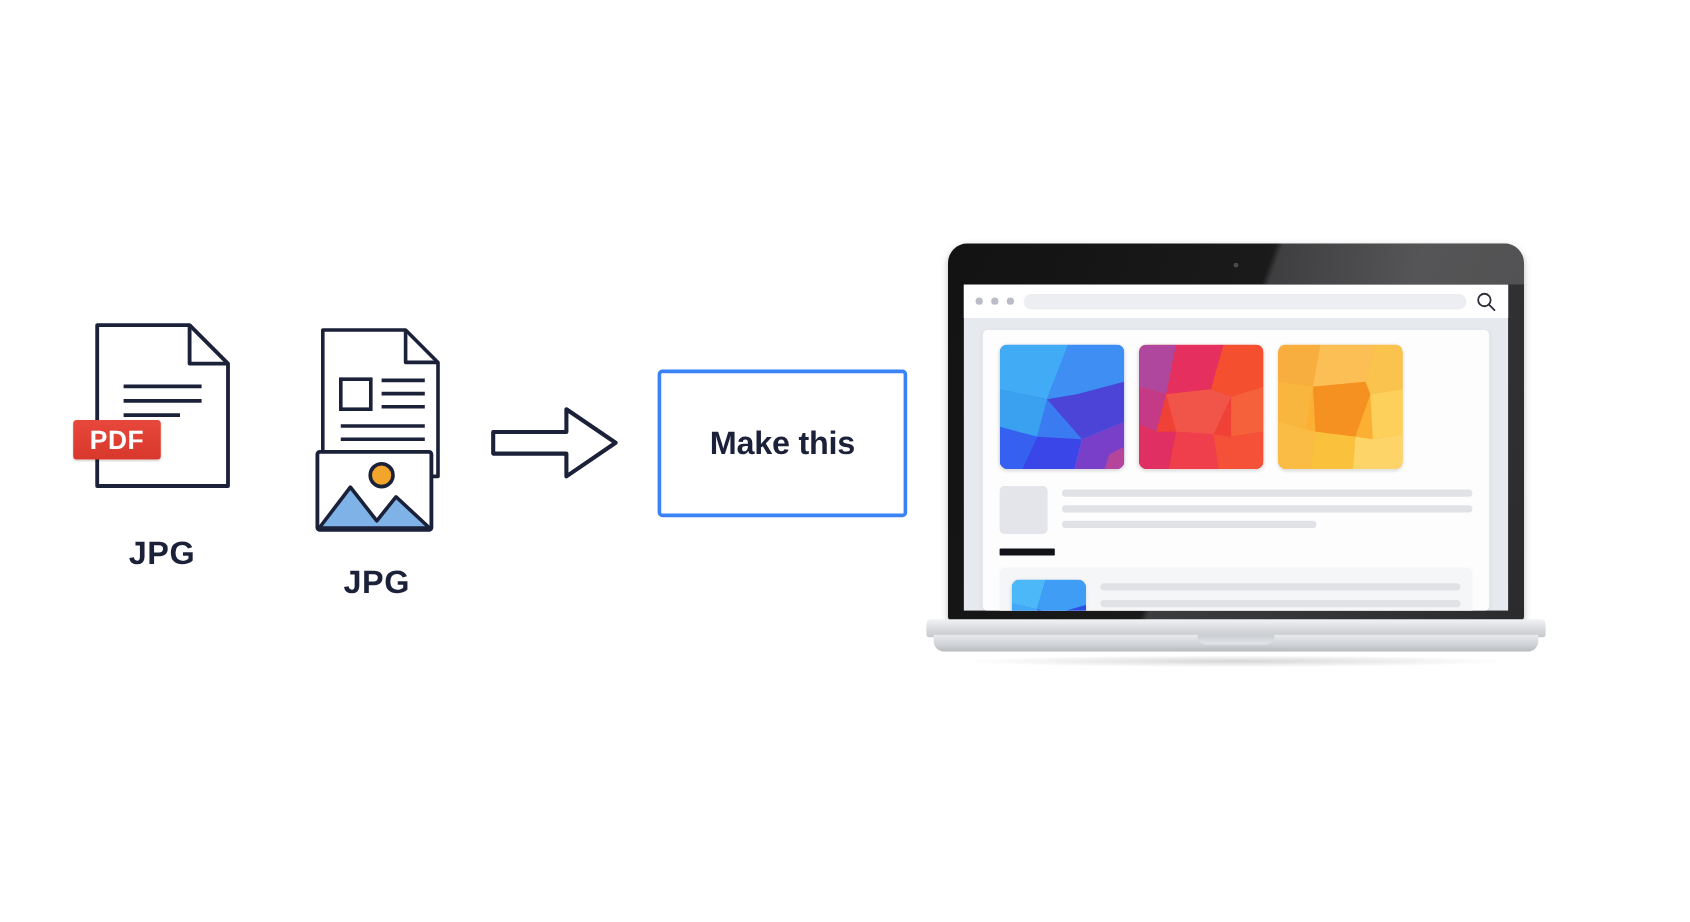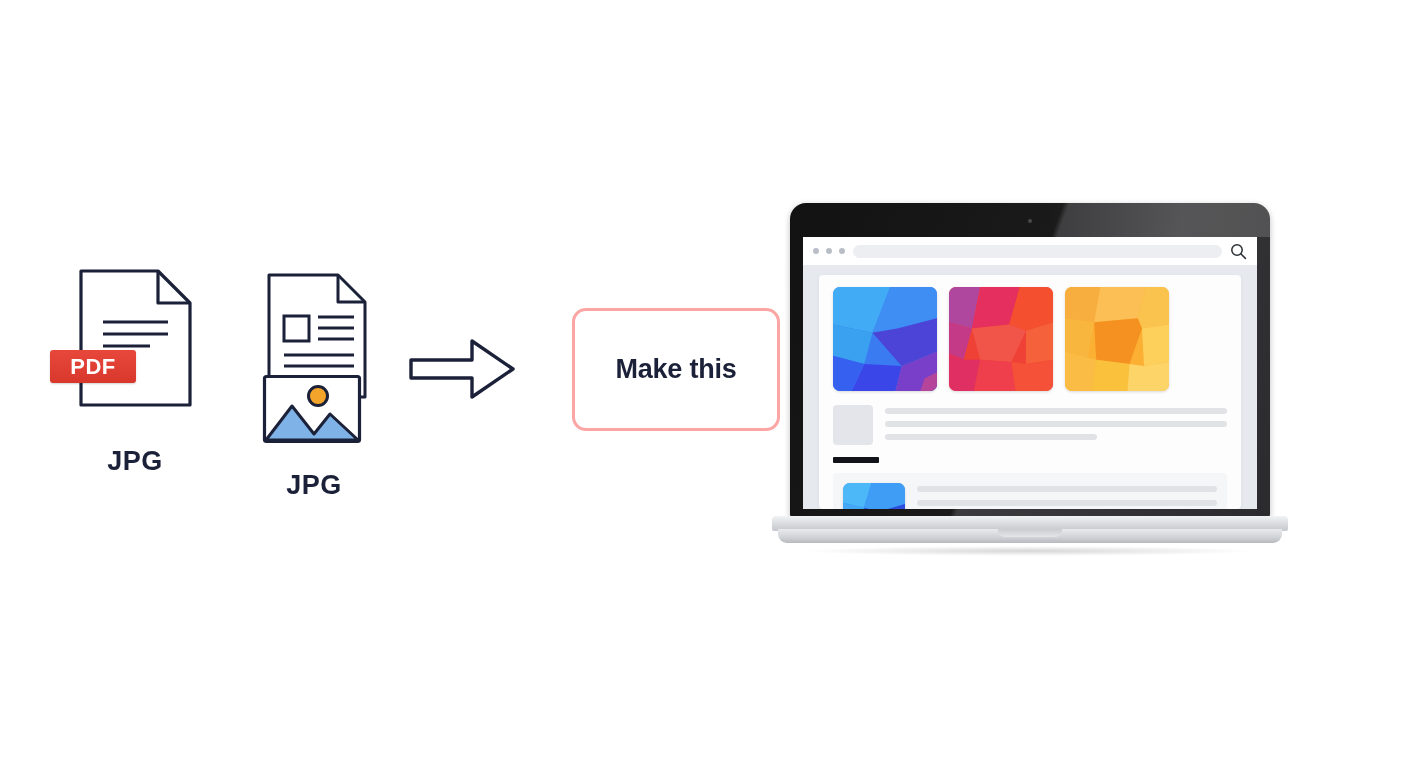--- a/index.html
+++ b/index.html
@@ -39,27 +39,26 @@
     letter-spacing:.5px;
     box-shadow:0 1px 2px rgba(0,0,0,.18);
   }
 
   
   .arrow-wrap{position:absolute;}
 
   
   .callout{
     position:absolute;
-    border:3px solid #fca5a5;
-    border-radius:14px;
+    border:3px solid #3b82f6;
+    border-radius:4px;
     background:#ffffff;
     display:flex;align-items:center;justify-content:center;
     text-align:center;
     box-sizing:border-box;
-    margin-left:24px;
   }
   .callout-text{
     font-size:27px;
     font-weight:bold;
     color:#1b2138;
     line-height:1.28;
     letter-spacing:-.2px;
   }
 
   
@@ -201,21 +200,21 @@
 
   <div class="doc-group" style="left:78px;top:268px;width:115px;height:140px;">
     <svg width="115" height="140" viewBox="0 0 115 140">
       <path d="M3 3 H80 L112 35 V137 H3 Z" fill="#ffffff" stroke="#1b2138" stroke-width="3.2" stroke-linejoin="round"></path>
       <path d="M80 3 V35 H112" fill="none" stroke="#1b2138" stroke-width="3.2" stroke-linejoin="round"></path>
       <line x1="25" y1="54" x2="90" y2="54" stroke="#1b2138" stroke-width="3.2"></line>
       <line x1="25" y1="66" x2="90" y2="66" stroke="#1b2138" stroke-width="3.2"></line>
       <line x1="25" y1="78" x2="72" y2="78" stroke="#1b2138" stroke-width="3.2"></line>
     </svg>
   </div>
-  <div class="pdf-badge" style="left:50px;top:350px;width:86px;height:33px;">
+  <div class="pdf-badge" style="left:61px;top:350px;width:73px;height:33px;">
     <span>PDF</span>
   </div>
   <div class="doc-label" style="left:76px;top:446px;width:118px;">JPG</div>
 
   <div class="doc-group" style="left:266px;top:272px;width:102px;height:128px;">
     <svg width="102" height="128" viewBox="0 0 102 128">
       <path d="M3 3 H72 L99 30 V125 H3 Z" fill="#ffffff" stroke="#1b2138" stroke-width="3" stroke-linejoin="round"></path>
       <path d="M72 3 V30 H99" fill="none" stroke="#1b2138" stroke-width="3" stroke-linejoin="round"></path>
       <rect x="18" y="44" width="25" height="25" fill="#ffffff" stroke="#1b2138" stroke-width="3"></rect>
       <line x1="52" y1="45" x2="88" y2="45" stroke="#1b2138" stroke-width="3"></line>

